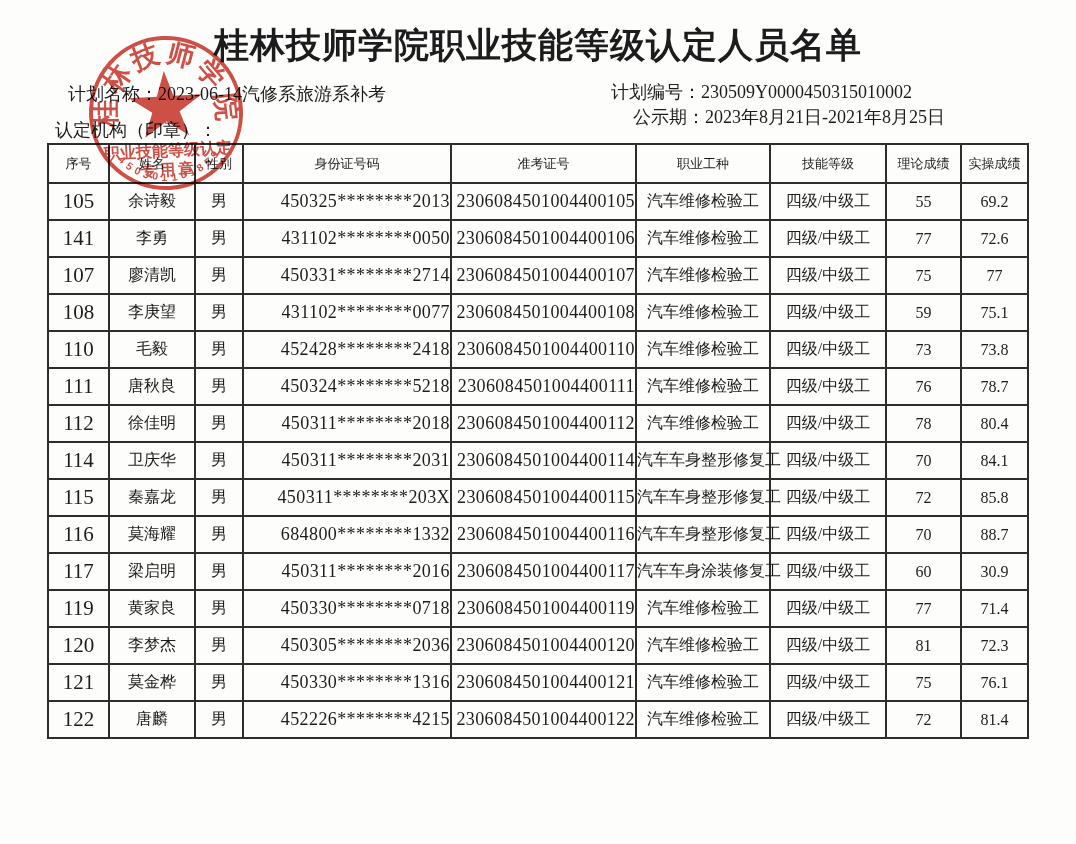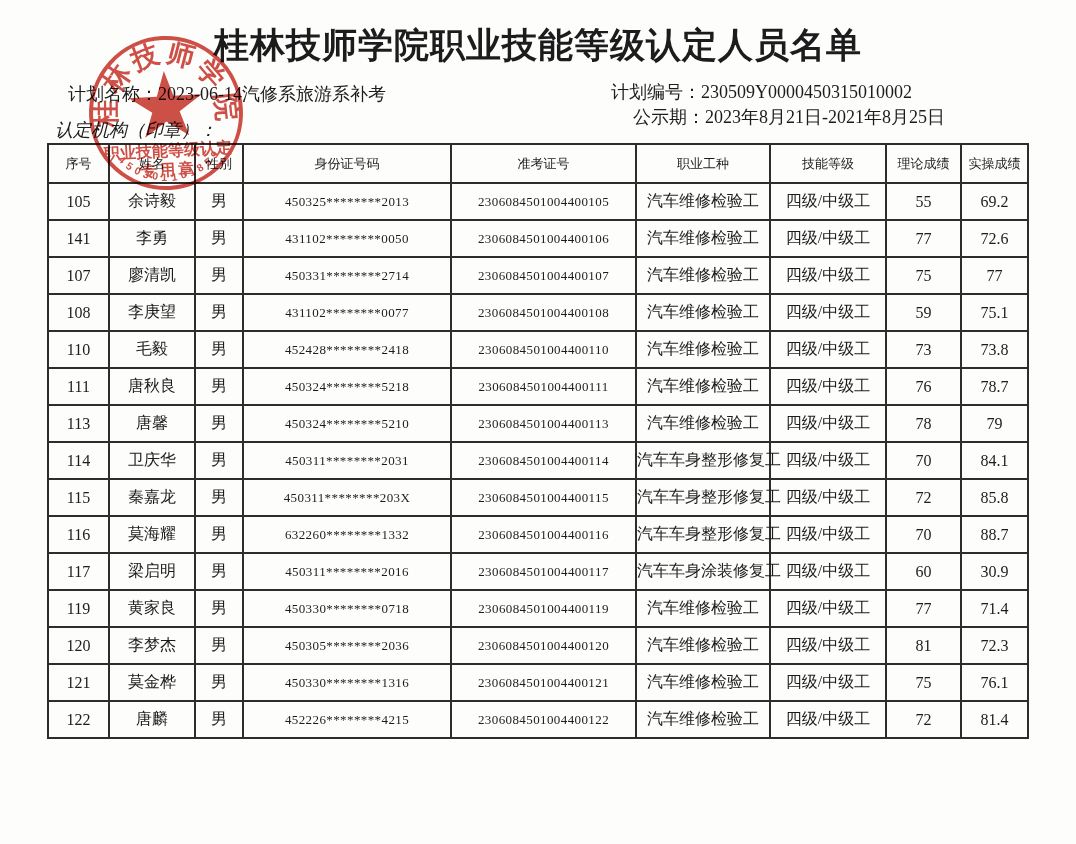--- a/index.html
+++ b/index.html
@@ -14,38 +14,38 @@
   .title {
     position:absolute; top:22px; left:0; width:1076px;
     text-align:center;
     font-family:"Liberation Sans","DejaVu Sans",sans-serif;
     font-size:35px; font-weight:700; letter-spacing:1px;
     z-index:1;
   }
   .meta { position:absolute; font-size:18px; white-space:nowrap; z-index:1; }
   #meta-plan-name  { top:82px;  left:68px; }
   #meta-plan-no    { top:80px;  left:611px; }
-  #meta-agency     { top:118px; left:55px;font-style:italic; }
+  #meta-agency     { top:118px; left:55px; }
   #meta-publicity  { top:105px; left:633px; }
 
   table.roster {
     position:absolute; left:47px; top:143px; width:980px;
     border-collapse:collapse; table-layout:fixed; z-index:1;
     background:transparent;
   }
   .roster th, .roster td {
     border:2px solid #2d2d2d;
     text-align:center; vertical-align:middle;
     padding:0; font-weight:normal;
     white-space:nowrap; overflow:visible;
   }
   .roster th { height:37px; font-size:13px; }
   .roster td { height:35px; font-size:16px; }
-  .roster td.c3, .roster td.c4 { letter-spacing:0.4px; font-size:13px; }
-  .roster td.c0 { font-size:16px; }
+  .roster td.c3, .roster td.c4 { letter-spacing:0.4px; font-size:18px;text-align:right; }
+  .roster td.c0 { font-size:21px; }
 
   
   .seal {
     position:absolute; left:86px; top:33px; width:160px; height:160px;
     z-index:3; pointer-events:none;
     mix-blend-mode:multiply; opacity:0.88;
     transform:rotate(-3deg);
   }
   .seal * { color:inherit; }
   .seal .ring {
@@ -173,29 +173,29 @@
         <td class="c1">唐秋良</td>
         <td class="c2">男</td>
         <td class="c3">450324********5218</td>
         <td class="c4">2306084501004400111</td>
         <td class="c5">汽车维修检验工</td>
         <td class="c6">四级/中级工</td>
         <td class="c7">76</td>
         <td class="c8">78.7</td>
       </tr>
       <tr>
-        <td class="c0">113</td>
-        <td class="c1">唐馨</td>
-        <td class="c2">男</td>
-        <td class="c3">450324********5210</td>
-        <td class="c4">2306084501004400113</td>
+        <td class="c0">112</td>
+        <td class="c1">徐佳明</td>
+        <td class="c2">男</td>
+        <td class="c3">450311********2018</td>
+        <td class="c4">2306084501004400112</td>
         <td class="c5">汽车维修检验工</td>
         <td class="c6">四级/中级工</td>
         <td class="c7">78</td>
-        <td class="c8">79</td>
+        <td class="c8">80.4</td>
       </tr>
       <tr>
         <td class="c0">114</td>
         <td class="c1">卫庆华</td>
         <td class="c2">男</td>
         <td class="c3">450311********2031</td>
         <td class="c4">2306084501004400114</td>
         <td class="c5">汽车车身整形修复工</td>
         <td class="c6">四级/中级工</td>
         <td class="c7">70</td>
@@ -209,21 +209,21 @@
         <td class="c4">2306084501004400115</td>
         <td class="c5">汽车车身整形修复工</td>
         <td class="c6">四级/中级工</td>
         <td class="c7">72</td>
         <td class="c8">85.8</td>
       </tr>
       <tr>
         <td class="c0">116</td>
         <td class="c1">莫海耀</td>
         <td class="c2">男</td>
-        <td class="c3">632260********1332</td>
+        <td class="c3">684800********1332</td>
         <td class="c4">2306084501004400116</td>
         <td class="c5">汽车车身整形修复工</td>
         <td class="c6">四级/中级工</td>
         <td class="c7">70</td>
         <td class="c8">88.7</td>
       </tr>
       <tr>
         <td class="c0">117</td>
         <td class="c1">梁启明</td>
         <td class="c2">男</td>

